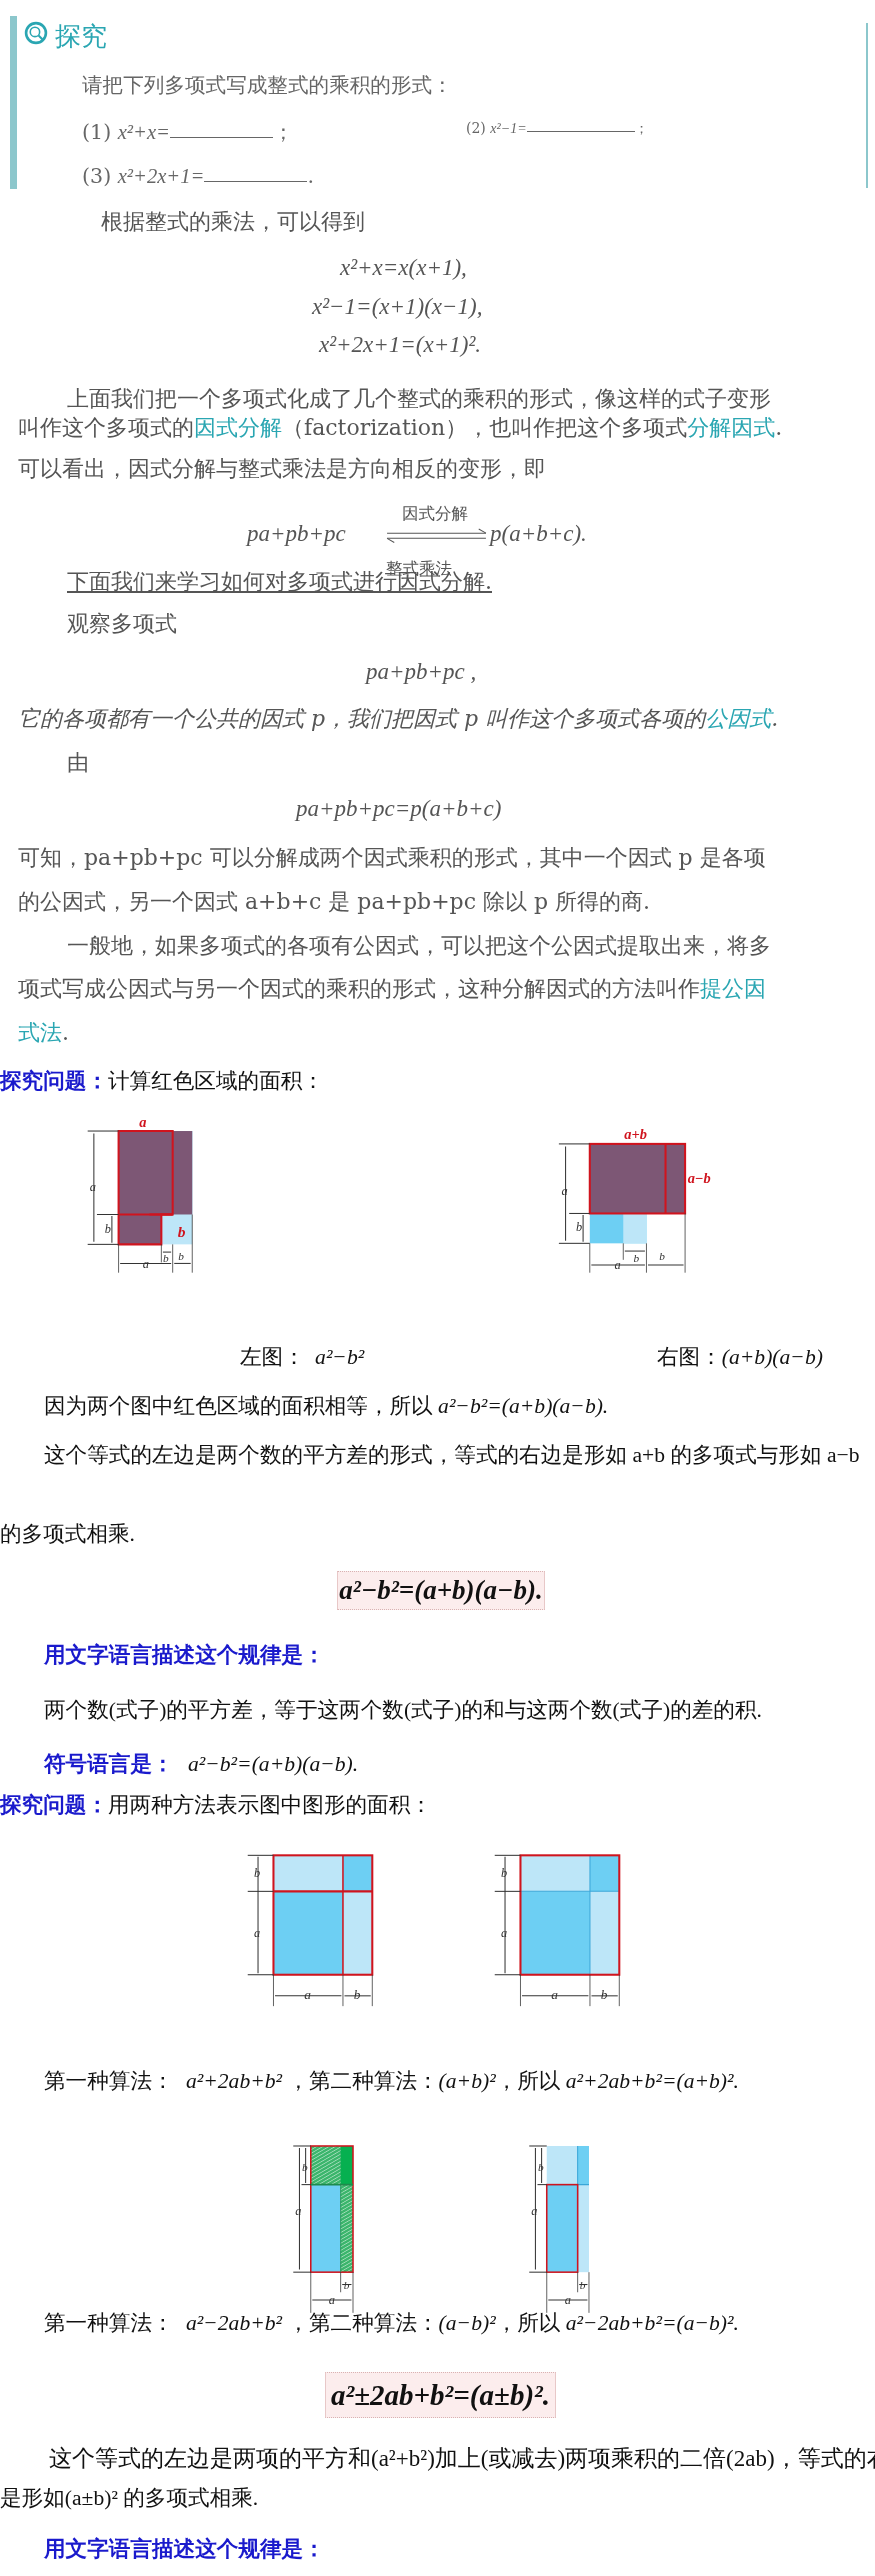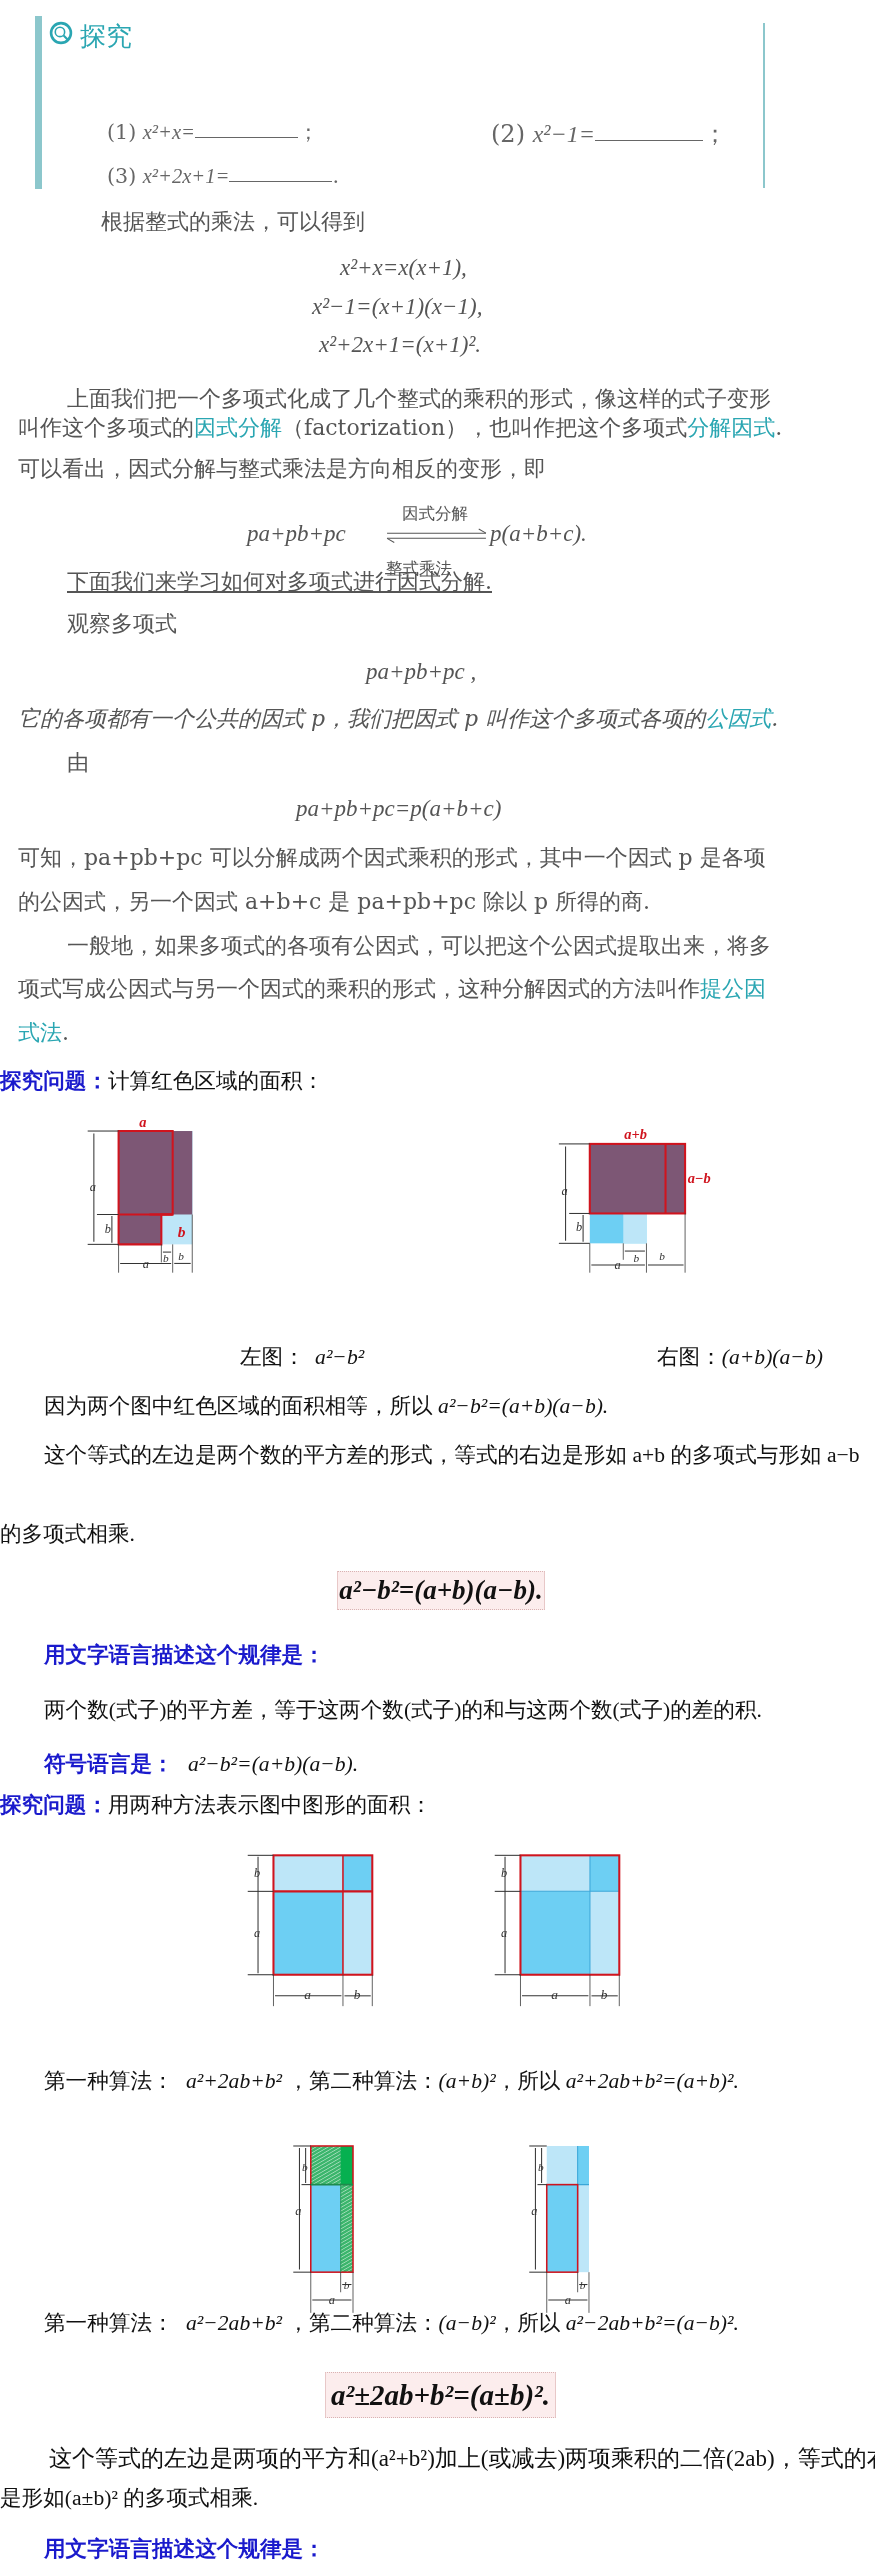--- a/index.html
+++ b/index.html
@@ -6,45 +6,46 @@
   body { width:876px; height:2834px; position:relative; overflow:hidden;
          font-family:"DejaVu Serif","Liberation Serif",serif; color:#222; }
   .abs { position:absolute; }
   .txt { font-size:22px; line-height:1.2; white-space:nowrap; color:#555; }
   .txt2 { font-size:21.6px; line-height:1.2; white-space:nowrap; color:#111;
           font-family:"Liberation Serif","DejaVu Serif",serif; }
   .teal { color:#2aa6b2; }
   .blue { color:#1a1acc; font-weight:bold;text-align:right; }
   .it { font-style:italic; font-family:"Liberation Serif","DejaVu Serif",serif; }
   .eq { font-family:"Liberation Serif","DejaVu Serif",serif; font-size:23px; color:#555; font-style:italic; white-space:nowrap; }
-  .box-frame { position:absolute; left:35px; top:15.5px; width:730px; height:175px; }
+  .box-frame { position:absolute; left:10px; top:15.5px; width:858px; height:175px; }
   .bar-left { position:absolute; left:0; top:0; width:7.2px; height:173px; background:#8cc7cc; }
   .bar-right { position:absolute; right:0; top:7.7px; width:2.1px; height:165px; background:#8cc7cc; }
   .boxed { position:absolute; background:#fceded; border-top:1.5px dotted #d9b2b2; border-bottom:1.5px dotted #d9b2b2; border-left:0.5px solid #e8c8c8; border-right:0.5px solid #e8c8c8;
            font-family:"Liberation Serif",serif; font-weight:bold; font-style:italic; font-size:27px; color:#111; display:flex; align-items:center; justify-content:center; white-space:nowrap;}
   svg text { font-family:"Liberation Serif","DejaVu Serif",serif; }
   .blank { display:inline-block; border-bottom:1px solid #666; height:0.9em; vertical-align:baseline; }
 </style>
 </head>
 <body>
 
 <div class="box-frame">
   <div class="bar-left"></div>
   <div class="bar-right"></div>
   <svg class="abs" style="left:14.4px;top:5.2px" width="24" height="24" viewBox="0 0 46 46">
     <circle cx="23" cy="23" r="19" fill="none" stroke="#2aa6b2" stroke-width="5"></circle>
     <circle cx="21" cy="21" r="9" fill="none" stroke="#2aa6b2" stroke-width="3"></circle>
     <line x1="28" y1="28" x2="36" y2="36" stroke="#2aa6b2" stroke-width="4"></line>
   </svg>
   <div class="abs" style="left:45px;top:3.1px;font-size:26px;color:#2aa6b2;font-family:'DejaVu Sans',sans-serif;">探究</div>
+  <div class="abs txt" style="left:72px;top:57px;font-size:20.6px;color:#666;">请把下列多项式写成整式的乘积的形式：</div>
   <div class="abs txt" style="left:72px;top:103px;font-size:20.6px;color:#666;">
     <span>(1)</span>
     <span class="it">x²+x=</span><span class="blank" style="width:103px"></span><span>；</span>
   </div>
-  <div class="abs txt" style="left:456px;top:103px;font-size:24px;color:#666;">
+  <div class="abs txt" style="left:456px;top:103px;font-size:14px;color:#666;">
     <span>(2)</span>
     <span class="it">x²−1=</span><span class="blank" style="width:108px"></span><span>；</span>
   </div>
   <div class="abs txt" style="left:72px;top:147px;font-size:20.6px;color:#666;">
     <span>(3)</span>
     <span class="it">x²+2x+1=</span><span class="blank" style="width:103px"></span><span>.</span>
   </div>
 </div>
 
 <div class="abs txt" style="left:67px;top:209px;margin-left:34px;">根据整式的乘法，可以得到</div>

